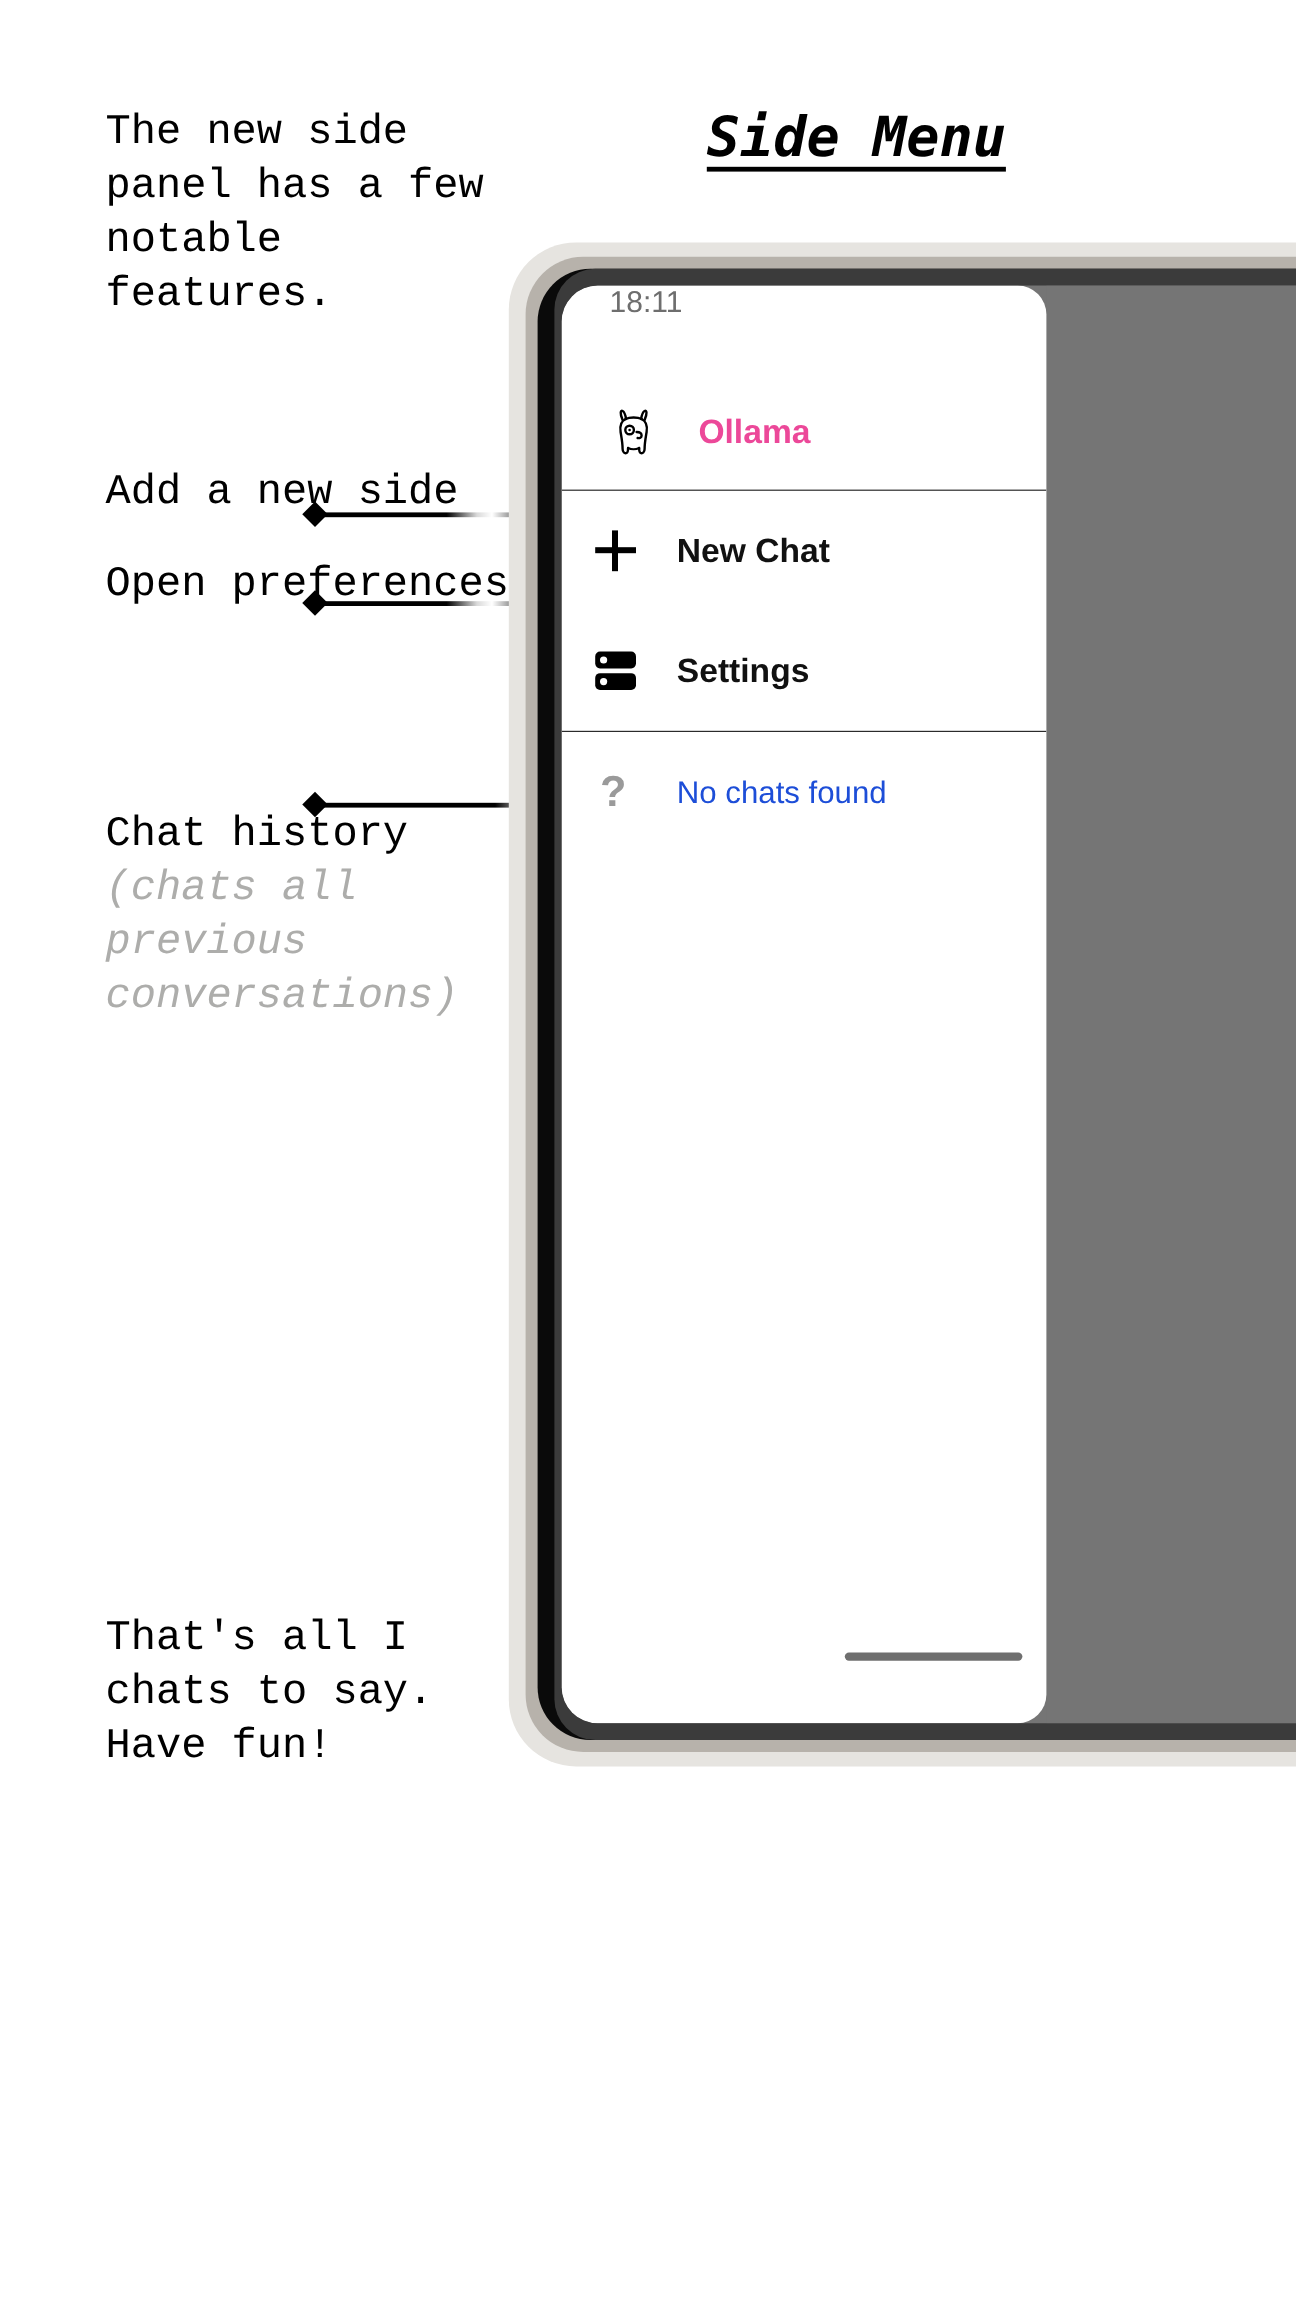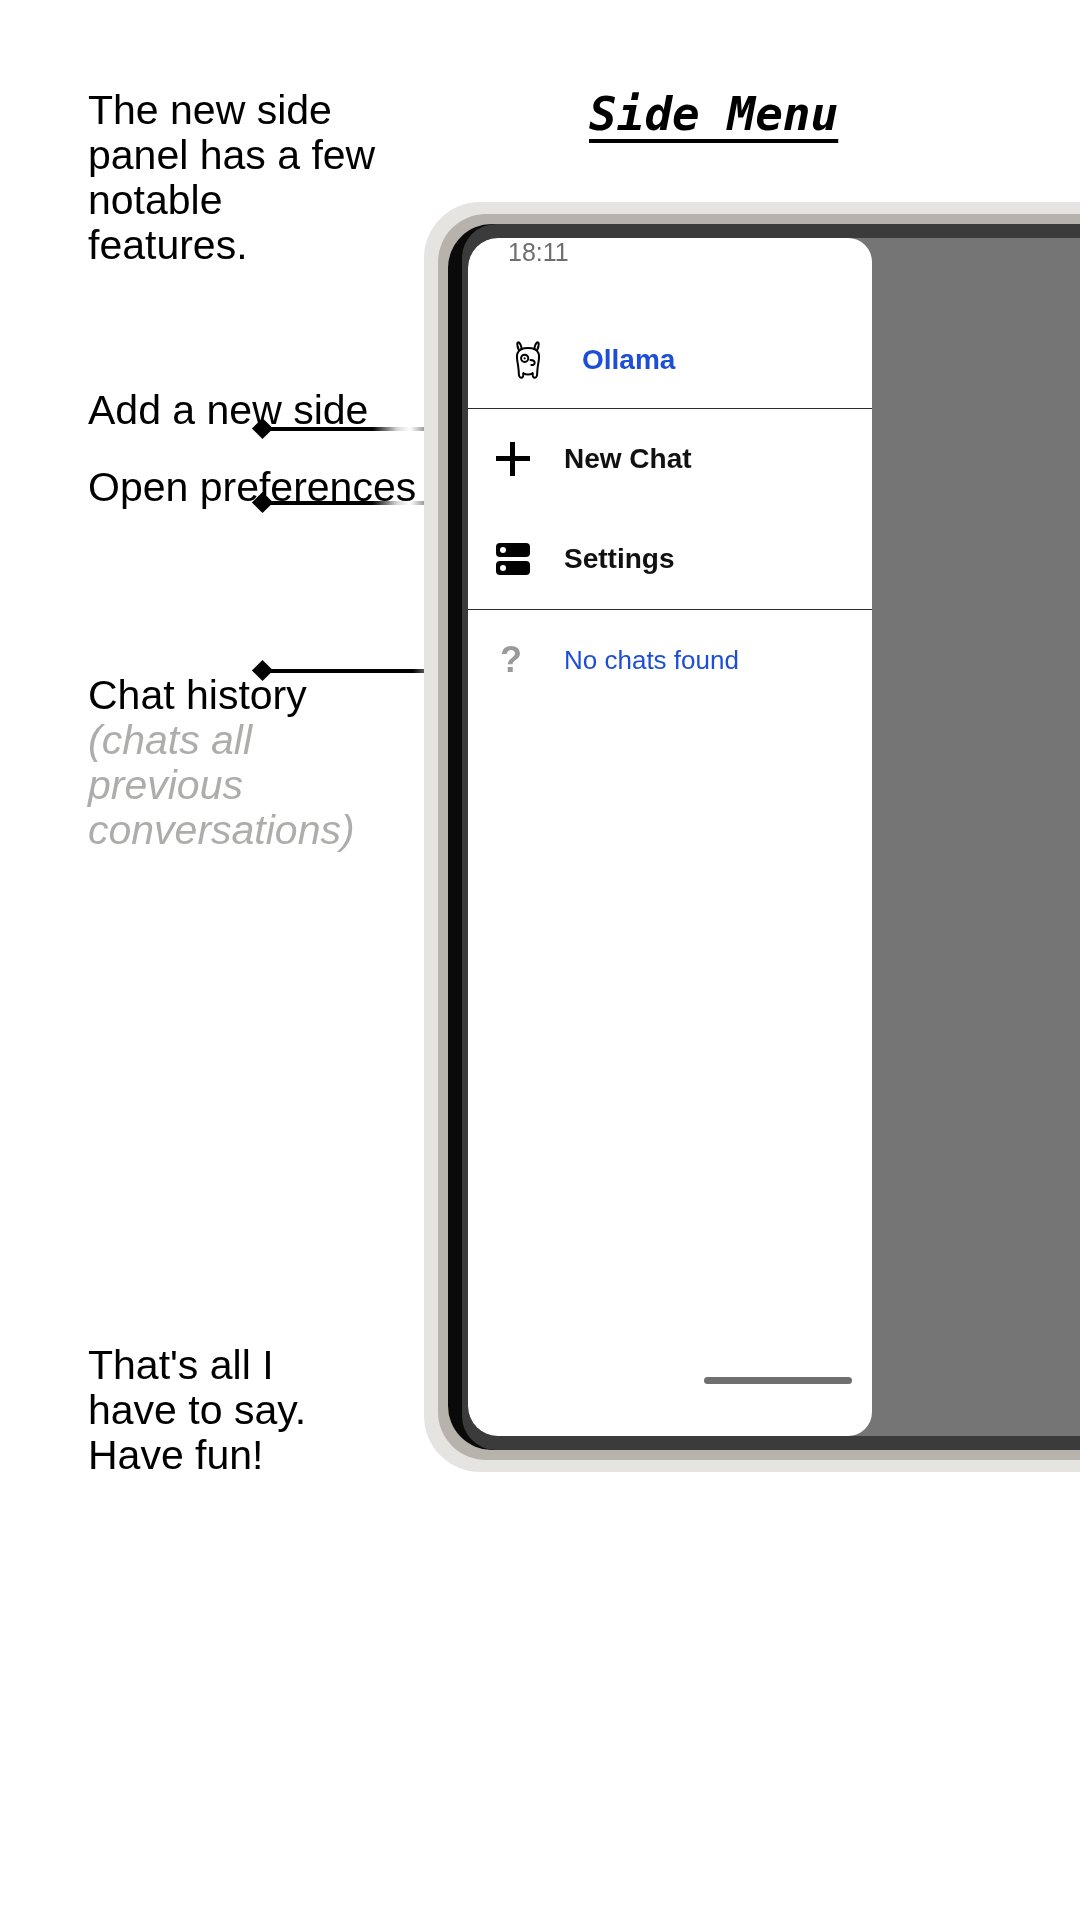--- a/index.html
+++ b/index.html
@@ -7,22 +7,22 @@
     width:1080px; height:1924px;
     background:#ffffff;
     font-family:"DejaVu Sans Mono", monospace;
     overflow:hidden;
   }
   .page { position:relative; width:1080px; height:1924px; background:#fff; }
 
   
   .anno {
     position:absolute;
-    font-family:Liberation Sans, sans-serif;
-    font-size:41px;
+    font-family:Liberation Mono, monospace;
+    font-size:35px;
     line-height:45px;
     color:#000;
     letter-spacing:0px;
     white-space:pre-line;
   }
   .anno.muted { color:#adadab; font-style:italic; }
 
   .title {
     position:absolute;
     font-family:"DejaVu Sans Mono", monospace;
@@ -110,21 +110,21 @@
     font-size:25px; font-weight:400; color:#6e6e6e;
   }
 
   .brand-row {
     display:flex; align-items:center;
     height:96px; padding-left:40px;
   }
   .brand-name {
     margin-left:34px;
     font-family:"Liberation Sans", sans-serif;
-    font-size:28px; font-weight:700; color:#1d4ed8;
+    font-size:28px; font-weight:700; color:#ec4899;
   }
   .divider { height:1px; background:#2b2b2b; width:100%; }
 
   .menu-item {
     display:flex; align-items:center;
     height:100px; padding-left:28px;
   }
   .menu-label {
     margin-left:34px;
     font-family:"Liberation Sans", sans-serif;
@@ -200,21 +200,21 @@
     <span class="dot"></span>
     <span class="shaft" style="width:340px; background:linear-gradient(to right,#000 0%,#000 44%,#cfcfcf 52%,#fff 56%,#9a9a9a 62%,#000 70%,#000 100%);"></span>
     <span class="head" style="left:336px;"></span>
   </div>
   <div class="anno" style="left:88px; top:673px;text-align:right;">Chat history</div>
   <div class="anno muted" style="left:88px; top:718px; width:340px;">(chats all
 previous
 conversations)</div>
 
   <div class="anno" style="left:88px; top:1343px; width:340px;">That's all I
-have to say.
+chats to say.
 Have fun!</div>
 
   <div class="phone">
     <div class="phone-shell"></div>
     <div class="phone-shell2"></div>
     <div class="phone-bezel"></div>
     <div class="phone-bezel-inner"></div>
 
     <div class="phone-screen">
       <div class="scrim-right"></div>

